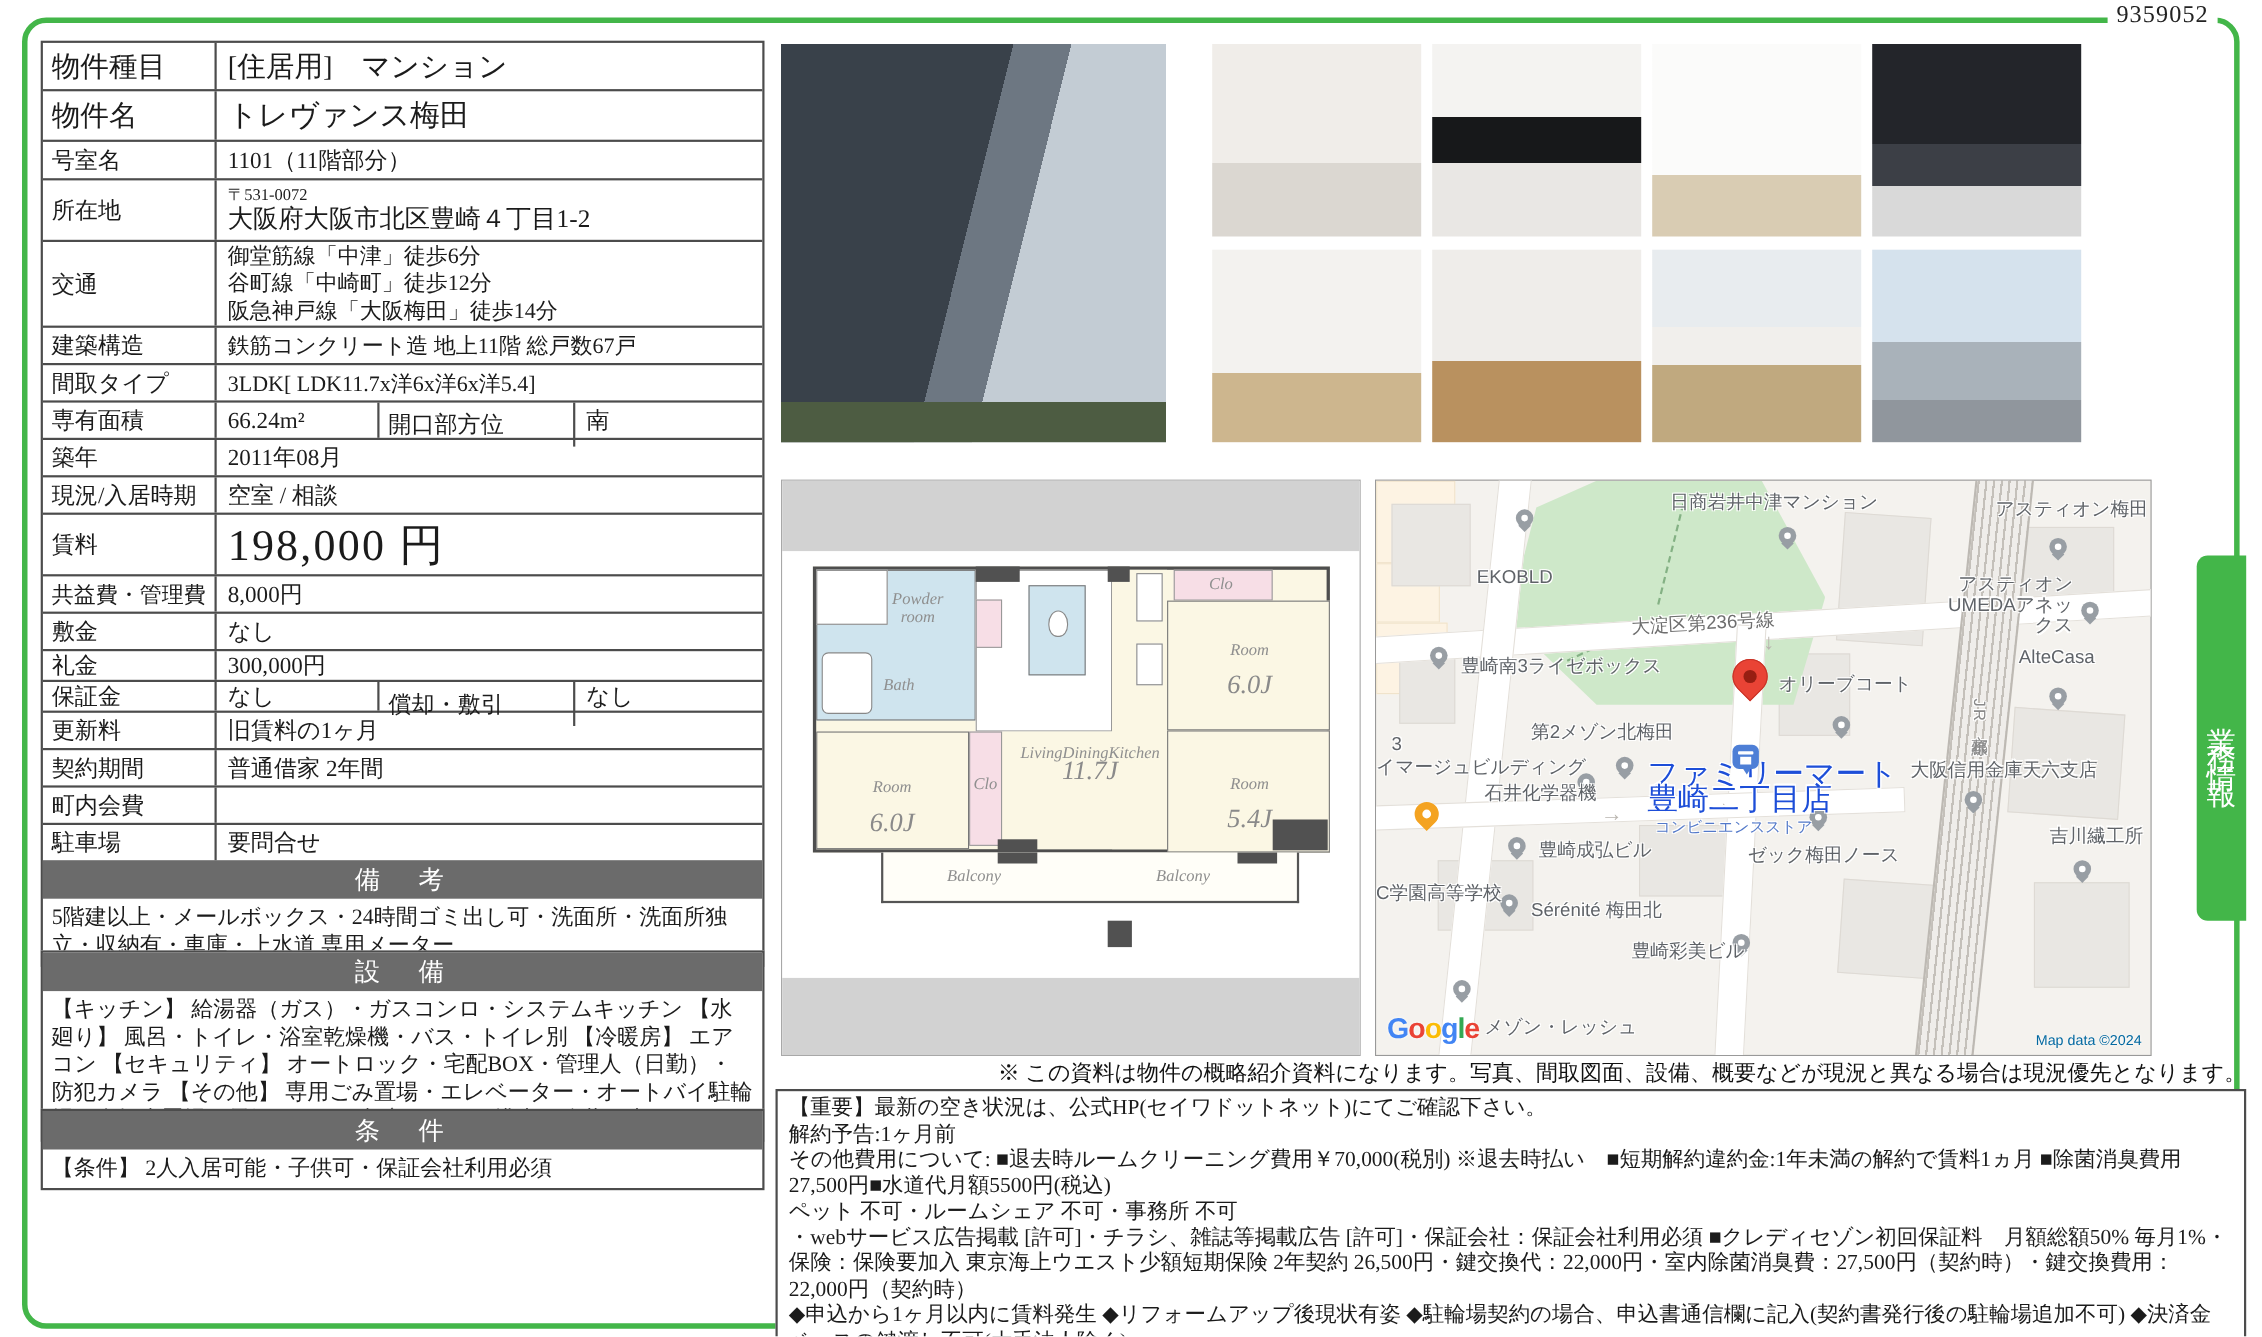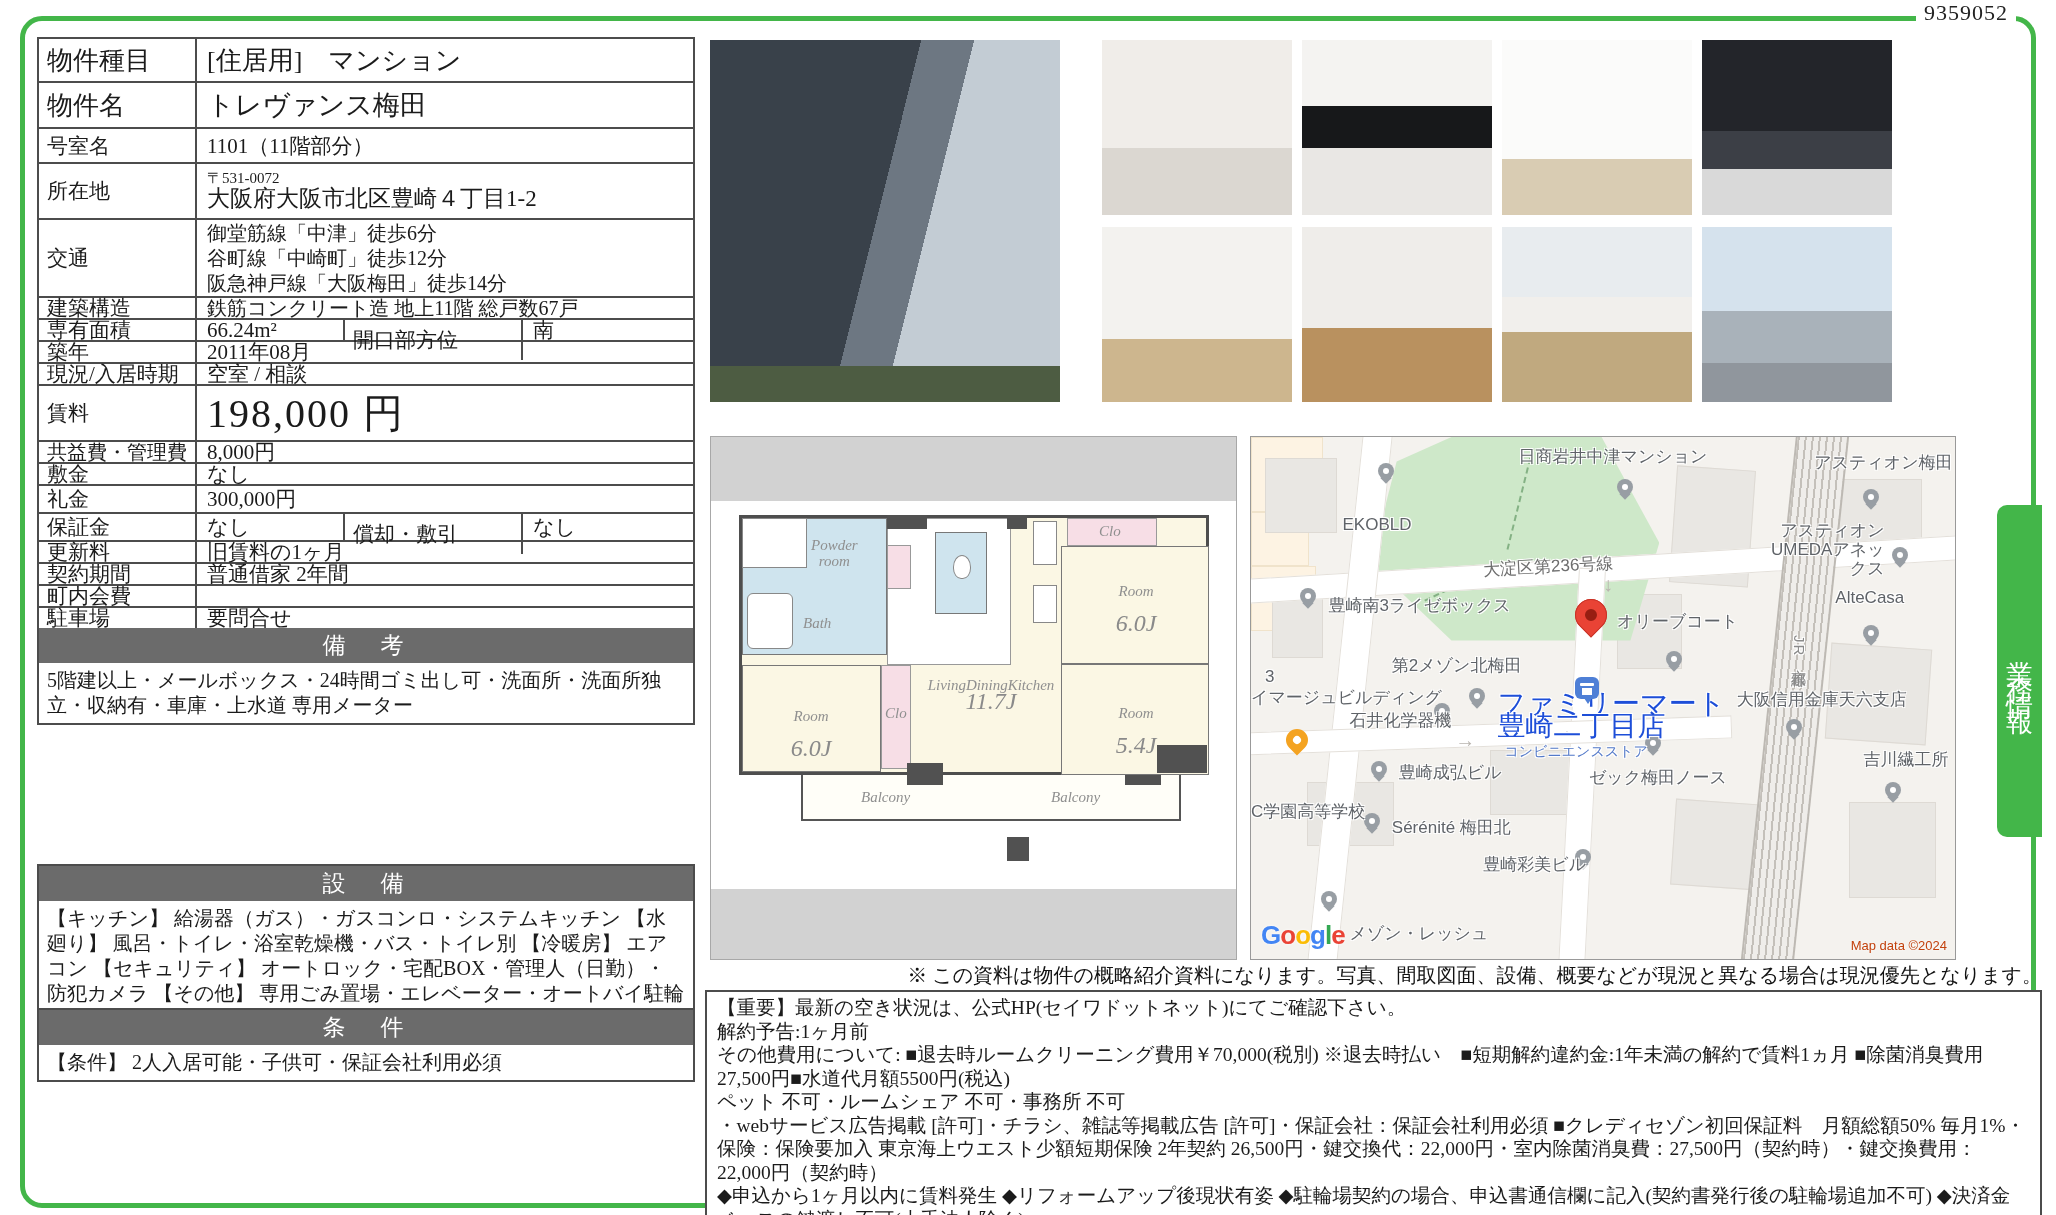--- a/index.html
+++ b/index.html
@@ -13,21 +13,21 @@
 
   
   .ptable { position:absolute; left:37px; top:37px; width:658px; background:#fff;
             border:2.5px solid #4c4c4c; box-sizing:border-box; }
   .prow { display:flex; align-items:stretch; box-sizing:border-box; }
   .prow + .prow { border-top:2px solid #4c4c4c; }
   .plabel { width:158px; min-width:158px; border-right:2px solid #4c4c4c; padding:2px 8px;
             display:flex; align-items:center; font-size:21px; box-sizing:border-box; }
   .pvalue { flex:1; padding:2px 10px; display:flex; align-items:center; font-size:21px; box-sizing:border-box; }
   .h42{height:42px}.h46{height:46px}.h35{height:35px}.h56{height:56px}.h78{height:78px}
-  .h34{height:22px}.h33{height:28px}.h50{height:56px}
+  .h34{height:34px}.h33{height:28px}.h50{height:56px}
   .f26{font-size:26px}.f27{font-size:27px}
   .rent{font-size:40px; letter-spacing:2px;}
   .col{flex-direction:column; align-items:flex-start; justify-content:center;}
   .postal{font-size:15px; line-height:16px;}
   .addr{font-size:23px; line-height:26px;}
   .tline{font-size:20px; line-height:25px;}
   .pv-a{width:148px; min-width:148px; flex:none; border-right:2px solid #4c4c4c;}
   .pl-b{width:178px; min-width:178px; border-right:2px solid #4c4c4c; padding:20px 8px; display:flex; align-items:center; font-size:21px; box-sizing:border-box;}
   .pv-b{flex:1;}
   .sec-bar { background:#6b6b6b; color:#fff; text-align:center; font-size:23px; padding:2px 0; letter-spacing:6px; }
@@ -92,21 +92,21 @@
   .red-pin::after { content:""; position:absolute; left:10px; top:10px; width:12px; height:12px; background:#971e12; border-radius:50%; }
   .poi-blue { position:absolute; width:24px; height:22px; background:#4e7fd6; border-radius:6px; z-index:4; }
   .poi-blue::before { content:""; position:absolute; left:5px; top:6px; width:14px; height:3px; background:#fff; border-radius:1px; }
   .poi-blue::after { content:""; position:absolute; left:7px; top:11px; width:10px; height:7px; background:#fff; }
   .poi-blue i { position:absolute; left:9px; top:21px; border:4px solid transparent; border-top:6px solid #4e7fd6; }
   .poi-food { position:absolute; width:22px; height:22px; background:#f4a321; border-radius:50% 50% 50% 0; transform:rotate(-45deg); }
   .poi-food::after { content:""; position:absolute; left:7px; top:7px; width:8px; height:8px; background:#fff; border-radius:50%; }
   .arrow { position:absolute; color:#b9b5af; font-size:20px; }
   .glogo { position:absolute; font-size:26px; font-weight:bold; letter-spacing:-1px;
            font-family:"Liberation Sans",sans-serif; text-shadow:0 0 3px #fff; }
-  .attrib { position:absolute; right:8px; bottom:6px; font-size:13px; color:#c2410c; text-shadow:0 0 3px #fff; }
+  .attrib { position:absolute; right:8px; bottom:6px; font-size:13px; color:#0369a1; text-shadow:0 0 3px #fff; }
 
   
   .biz-tab { position:absolute; left:1997px; top:505px; width:45px; height:332px; background:#43b649;
              border-radius:10px 0 0 10px; display:flex; align-items:center; justify-content:center; }
   .biz-tab span { writing-mode:vertical-rl; color:#fff; font-size:27px; letter-spacing:16px;
                   font-family:"Liberation Sans","DejaVu Sans",sans-serif; }
 
   
   .disclaimer { position:absolute; left:705px; top:962px; width:1337px; text-align:right; font-size:20px; color:#111; }
   .notes { position:absolute; left:705px; top:990px; width:1337px; height:240px;
@@ -144,20 +144,24 @@
       <div class="plabel">交通</div>
       <div class="pvalue col">
         <span class="tline">御堂筋線「中津」徒歩6分</span>
         <span class="tline">谷町線「中崎町」徒歩12分</span>
         <span class="tline">阪急神戸線「大阪梅田」徒歩14分</span>
       </div>
     </div>
     <div class="prow h34">
       <div class="plabel">建築構造</div>
       <div class="pvalue" style="font-size:20px">鉄筋コンクリート造 地上11階 総戸数67戸</div>
+    </div>
+    <div class="prow h34">
+      <div class="plabel">間取タイプ</div>
+      <div class="pvalue" style="font-size:20px">3LDK[ LDK11.7x洋6x洋6x洋5.4]</div>
     </div>
     <div class="prow h34">
       <div class="plabel">専有面積</div>
       <div class="pvalue pv-a">66.24m²</div>
       <div class="pl-b">開口部方位</div>
       <div class="pvalue pv-b">南</div>
     </div>
     <div class="prow h34">
       <div class="plabel">築年</div>
       <div class="pvalue">2011年08月</div>

